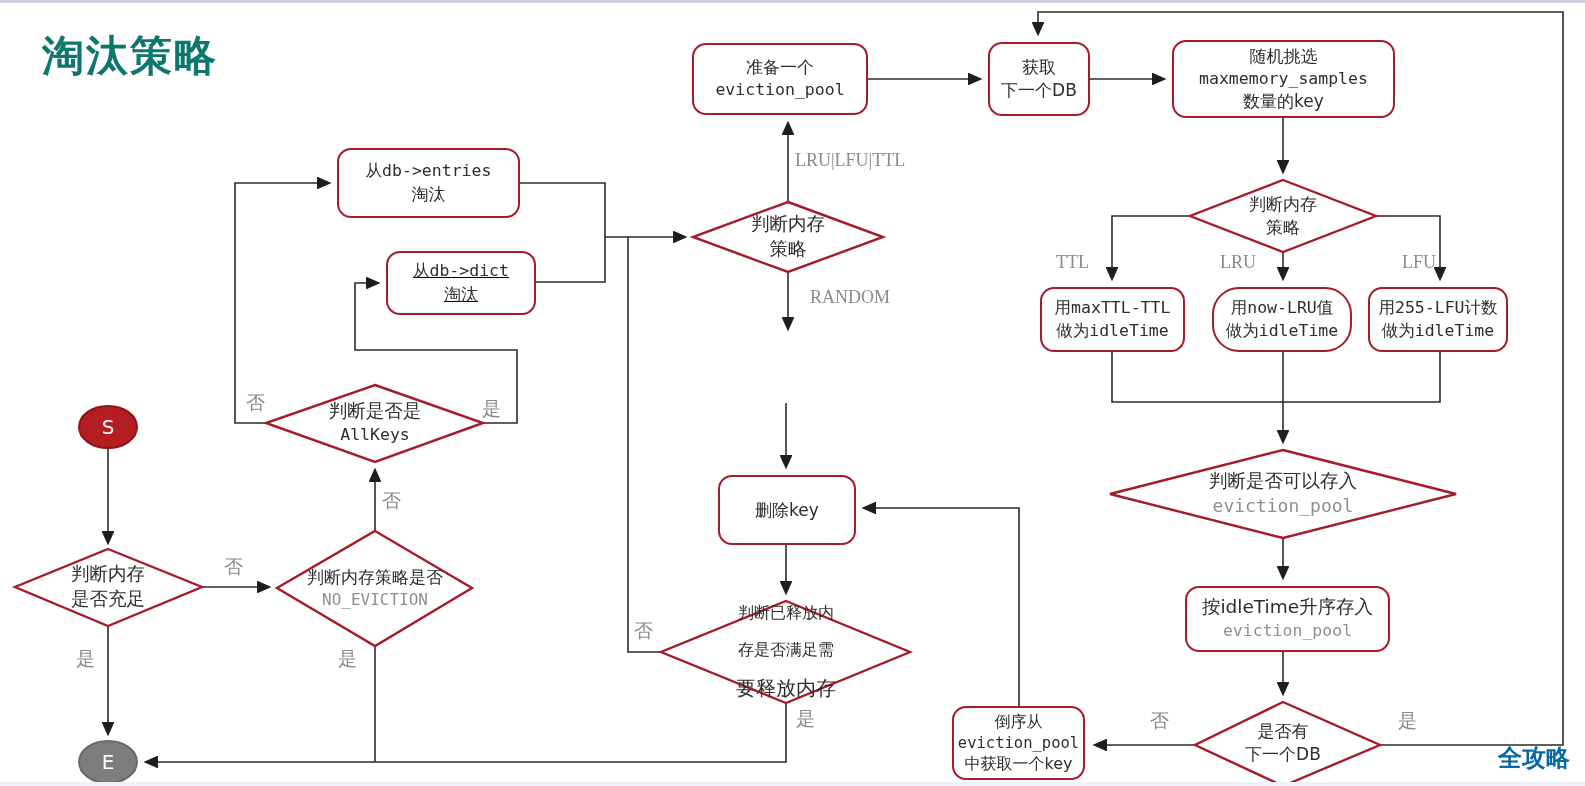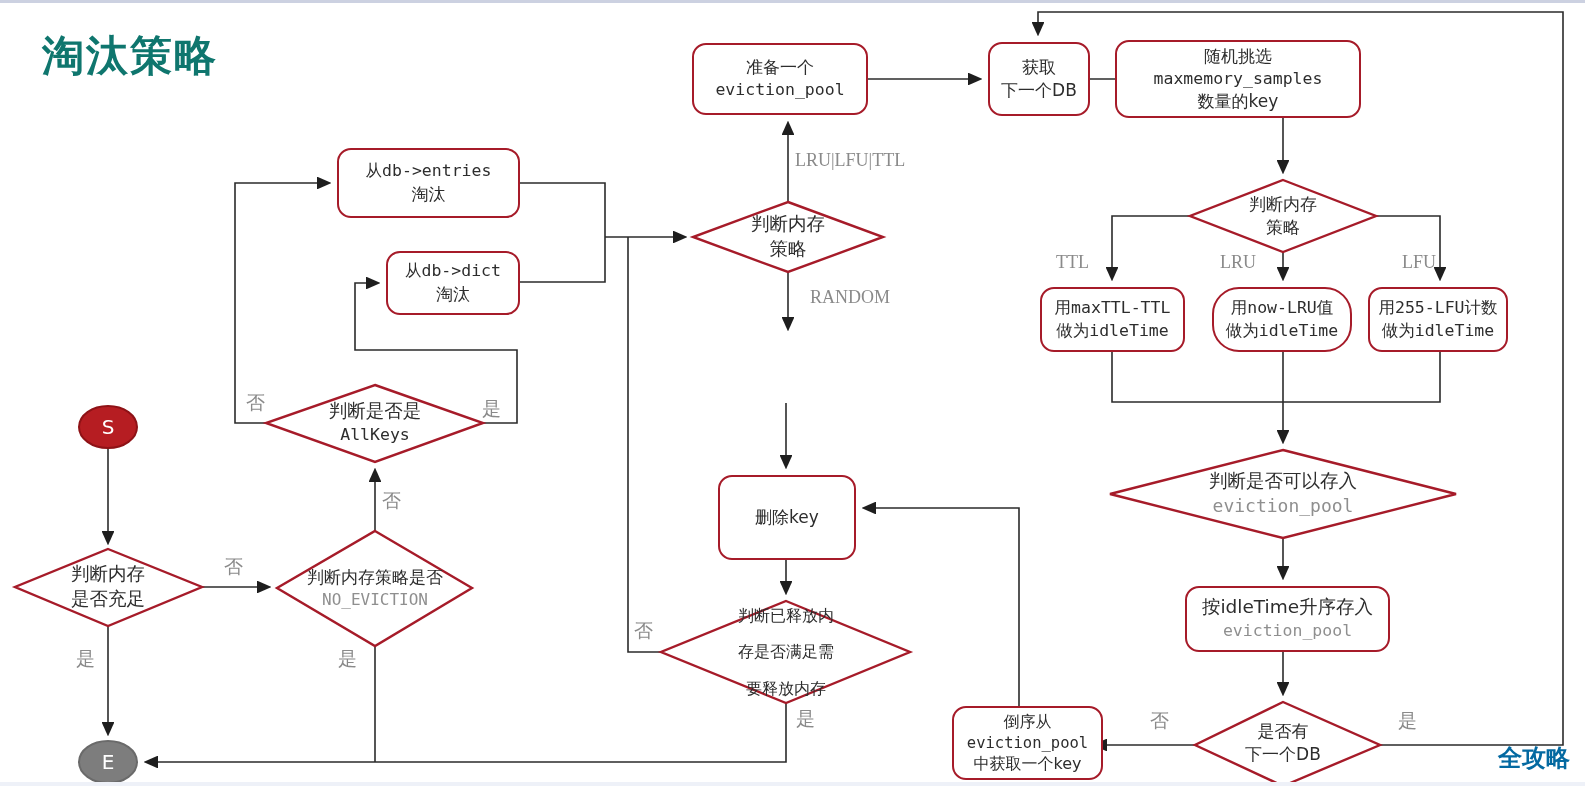--- a/index.html
+++ b/index.html
@@ -85,59 +85,59 @@
     <ellipse cx="108" cy="762" rx="29" ry="21" fill="#7d7d7d" stroke="#6a6a6a" stroke-width="2"></ellipse>
   </svg>
 
   <div class="term" style="left:79px;top:406px;width:58px;height:42px;">S</div>
   <div class="term" style="left:79px;top:741px;width:58px;height:42px;">E</div>
 
   <div class="rect" style="left:337px;top:148px;width:183px;height:70px;">
     <div class="mono">从db-&gt;entries</div>
     <div class="cjk">淘汰</div>
   </div>
-  <div class="rect" style="left:386px;top:251px;width:134px;height:64px;">
+  <div class="rect" style="left:386px;top:251px;width:150px;height:64px;text-decoration:underline;">
     <div class="mono">从db-&gt;dict</div>
     <div class="cjk">淘汰</div>
   </div>
   <div class="rect" style="left:692px;top:43px;width:176px;height:72px;">
     <div class="cjk">准备一个</div>
     <div class="mono">eviction_pool</div>
   </div>
   <div class="rect" style="left:988px;top:42px;width:102px;height:74px;">
     <div class="cjk">获取</div>
     <div class="cjk">下一个DB</div>
   </div>
-  <div class="rect" style="left:1115px;top:40px;width:246px;height:78px;text-align:right;">
+  <div class="rect" style="left:1172px;top:40px;width:223px;height:78px;text-align:right;">
     <div class="cjk">随机挑选</div>
     <div class="mono">maxmemory_samples</div>
     <div class="cjk">数量的key</div>
   </div>
   <div class="rect" style="left:1040px;top:287px;width:145px;height:65px;">
     <div class="mono">用maxTTL-TTL</div>
     <div class="mono">做为idleTime</div>
   </div>
   <div class="rect" style="left:1212px;top:287px;width:140px;height:65px;border-radius:27px;">
     <div class="mono">用now-LRU值</div>
     <div class="mono">做为idleTime</div>
   </div>
   <div class="rect" style="left:1368px;top:287px;width:140px;height:65px;">
     <div class="mono">用255-LFU计数</div>
     <div class="mono">做为idleTime</div>
   </div>
   <div class="rect" style="left:1185px;top:586px;width:205px;height:66px;">
     <div class="cjk big">按idleTime升序存入</div>
     <div class="mono gray">eviction_pool</div>
   </div>
-  <div class="rect" style="left:952px;top:706px;width:151px;height:74px;">
+  <div class="rect" style="left:952px;top:706px;width:133px;height:74px;">
     <div class="cjk" style="font-size:16px;">倒序从</div>
     <div class="mono" style="font-size:15.5px;">eviction_pool</div>
     <div class="cjk" style="font-size:16px;">中获取一个key</div>
   </div>
-  <div class="rect" style="left:718px;top:475px;width:138px;height:85px;">
+  <div class="rect" style="left:718px;top:475px;width:138px;height:70px;">
     <div class="cjk">删除key</div>
   </div>
 
   <div class="dtext" style="left:33px;top:551px;width:150px;height:72px;">
     <div class="cjk big">判断内存</div>
     <div class="cjk big">是否充足</div>
   </div>
   <div class="dtext" style="left:280px;top:387px;width:190px;height:72px;">
     <div class="cjk big">判断是否是</div>
     <div class="mono">AllKeys</div>
@@ -154,21 +154,21 @@
     <div class="cjk">判断内存</div>
     <div class="cjk">策略</div>
   </div>
   <div class="dtext" style="left:1130px;top:457px;width:306px;height:74px;">
     <div class="cjk big">判断是否可以存入</div>
     <div class="mono gray" style="font-size:18px;">eviction_pool</div>
   </div>
   <div class="dtext" style="left:676px;top:608px;width:220px;height:88px;gap:15px;">
     <div class="cjk" style="font-size:16px;">判断已释放内</div>
     <div class="cjk" style="font-size:16px;">存是否满足需</div>
-    <div class="cjk" style="font-size:16px;">要释放内存</div>
+    <div class="cjk" style="font-size:20px;">要释放内存</div>
   </div>
   <div class="dtext" style="left:1203px;top:708px;width:160px;height:70px;">
     <div class="cjk">是否有</div>
     <div class="cjk">下一个DB</div>
   </div>
 
   <div class="lbl lblmono" style="left:795px;top:150px;">LRU|LFU|TTL</div>
   <div class="lbl lblmono" style="left:810px;top:287px;">RANDOM</div>
   <div class="lbl lblmono" style="left:1056px;top:252px;">TTL</div>
   <div class="lbl lblmono" style="left:1220px;top:252px;">LRU</div>

